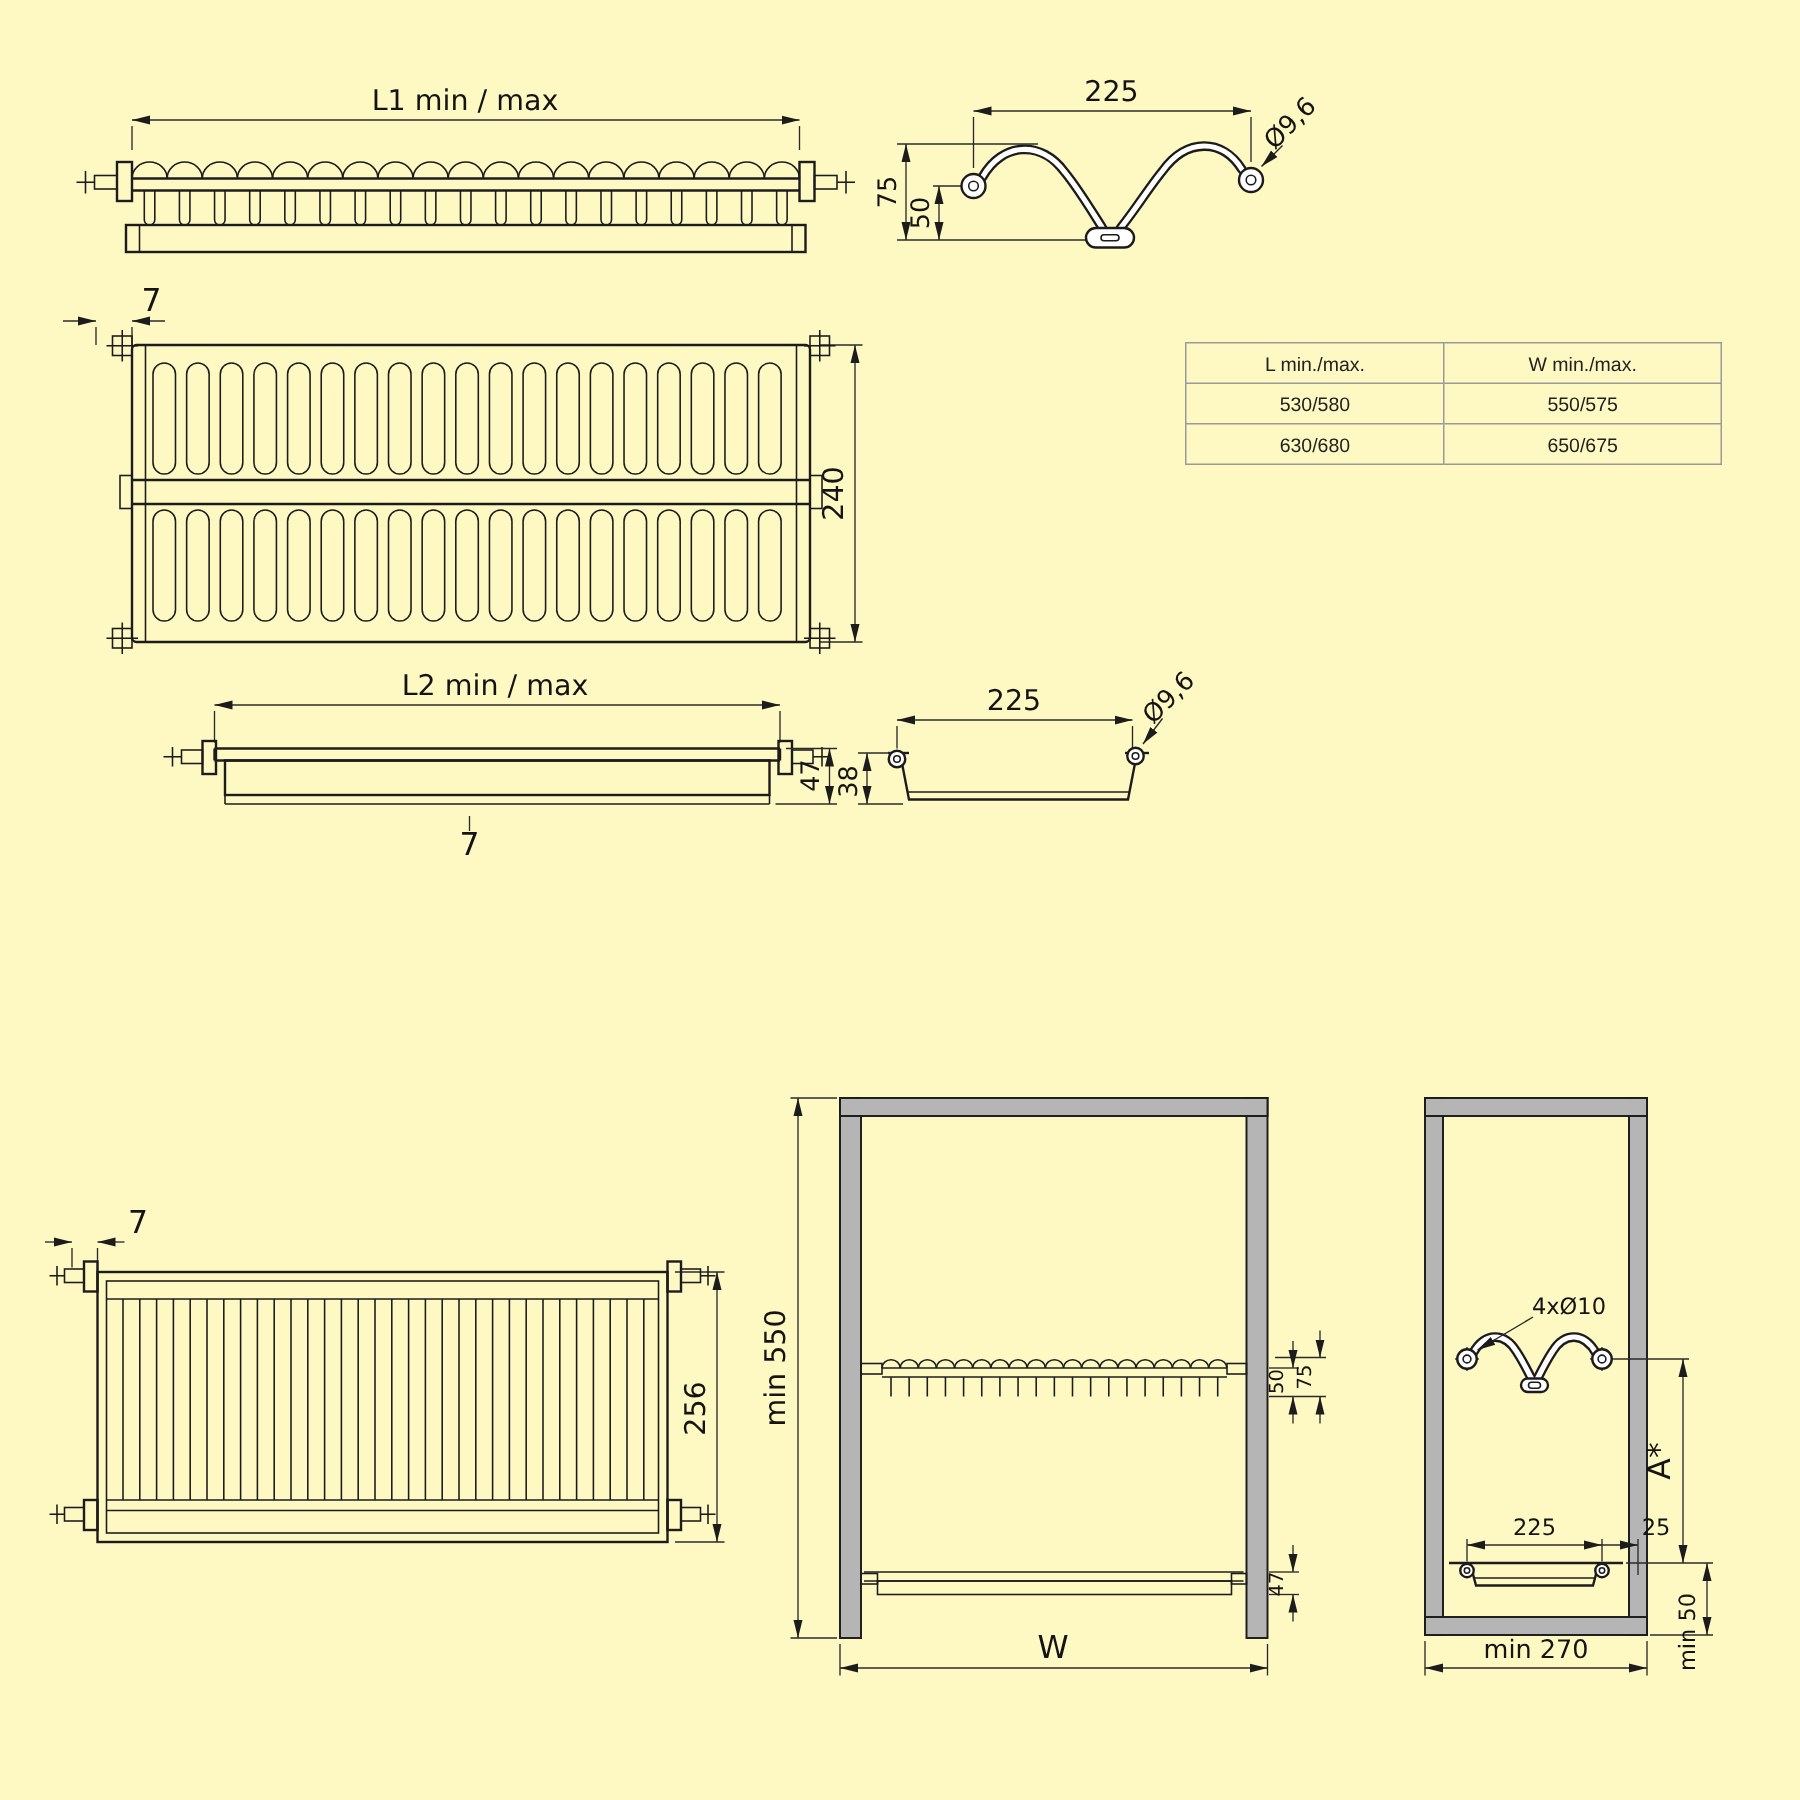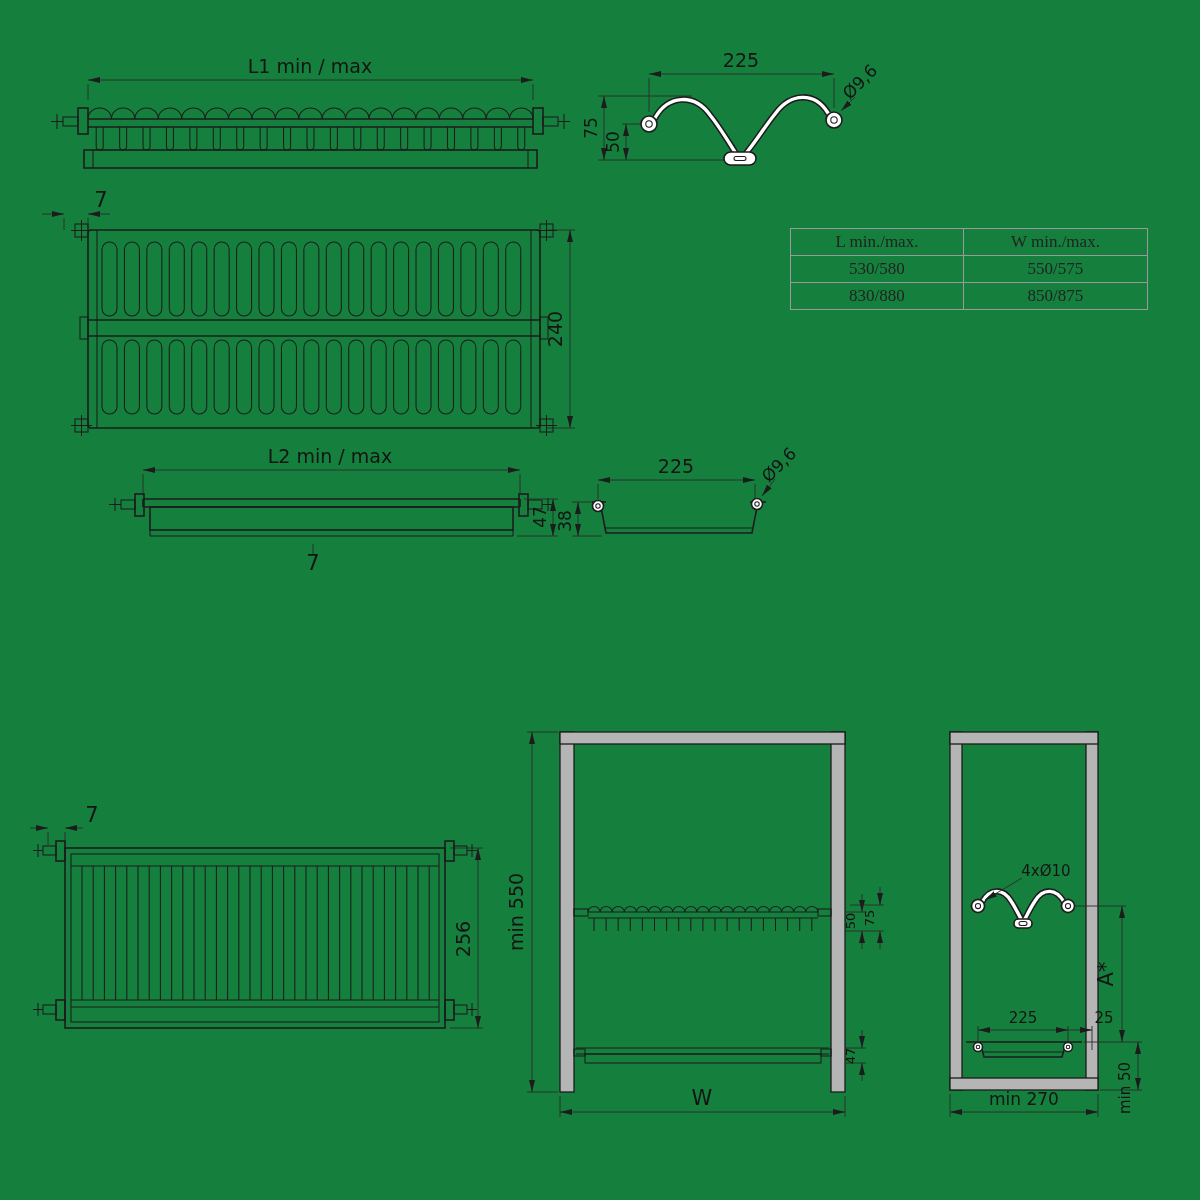--- a/index.html
+++ b/index.html
@@ -1,34 +1,34 @@
 <!DOCTYPE html>
 <html><head>
 <meta charset="utf-8">
 <style>
   html,body{margin:0;padding:0;background:#fff;}
-  #page{position:relative;width:1200px;height:1200px;background:#15803d;overflow:hidden;
+  #page{position:relative;width:1200px;height:1200px;background:#fef9c3;overflow:hidden;
         font-family:"DejaVu Sans",sans-serif;}
   #cad{position:absolute;left:0;top:0;}
   
   .ln{stroke:#1c1c1c;stroke-width:1.6;fill:none;}
   .md{stroke:#1c1c1c;stroke-width:1.05;fill:none;}
   .dim{stroke:#2a2a2a;stroke-width:0.9;fill:none;}
   .wall{fill:#b5b5b5;stroke:#1c1c1c;stroke-width:1.3;}
   .tube{stroke:#1c1c1c;stroke-width:6.5;fill:none;stroke-linecap:round;}
   .tubein{stroke:#fff;stroke-width:3.4;fill:none;stroke-linecap:round;}
   .wfill{fill:#fff;}
   text{font-family:"DejaVu Sans",sans-serif;fill:#141414;}
   .t{font-size:17px;} .tb{font-size:19px;} .ts{font-size:13px;}
   .tm{font-size:15px;} .tl{font-size:21px;}
   .mid{text-anchor:middle;}
   
   .dim-table{position:absolute;left:790px;top:228px;width:358px;}
-  .dim-table table{width:100%;border-collapse:collapse;font-size:17px;color:#222;
-                   font-family:Liberation Serif, serif;}
+  .dim-table table{width:100%;border-collapse:collapse;font-size:13px;color:#222;
+                   font-family:Liberation Sans, sans-serif;}
   .dim-table th,.dim-table td{border:1px solid #9a9a9a;height:26px;text-align:center;
                    font-weight:400;padding:0 4px;white-space:nowrap;}
 </style>
 </head>
 <body>
 
 <div id="page">
 
 <svg id="cad" width="1200" height="1200" viewBox="0 0 1200 1200">
   <defs>
@@ -495,20 +495,20 @@
         <th>L min./max.</th>
         <th>W min./max.</th>
       </tr>
     </thead>
     <tbody>
       <tr>
             <td>530/580</td>
             <td>550/575</td>
           </tr>
       <tr>
-            <td>830/880</td>
-            <td>850/875</td>
+            <td>630/680</td>
+            <td>650/675</td>
           </tr>
     </tbody>
   </table>
 </div>
 
 </div>
 
 </body></html>

